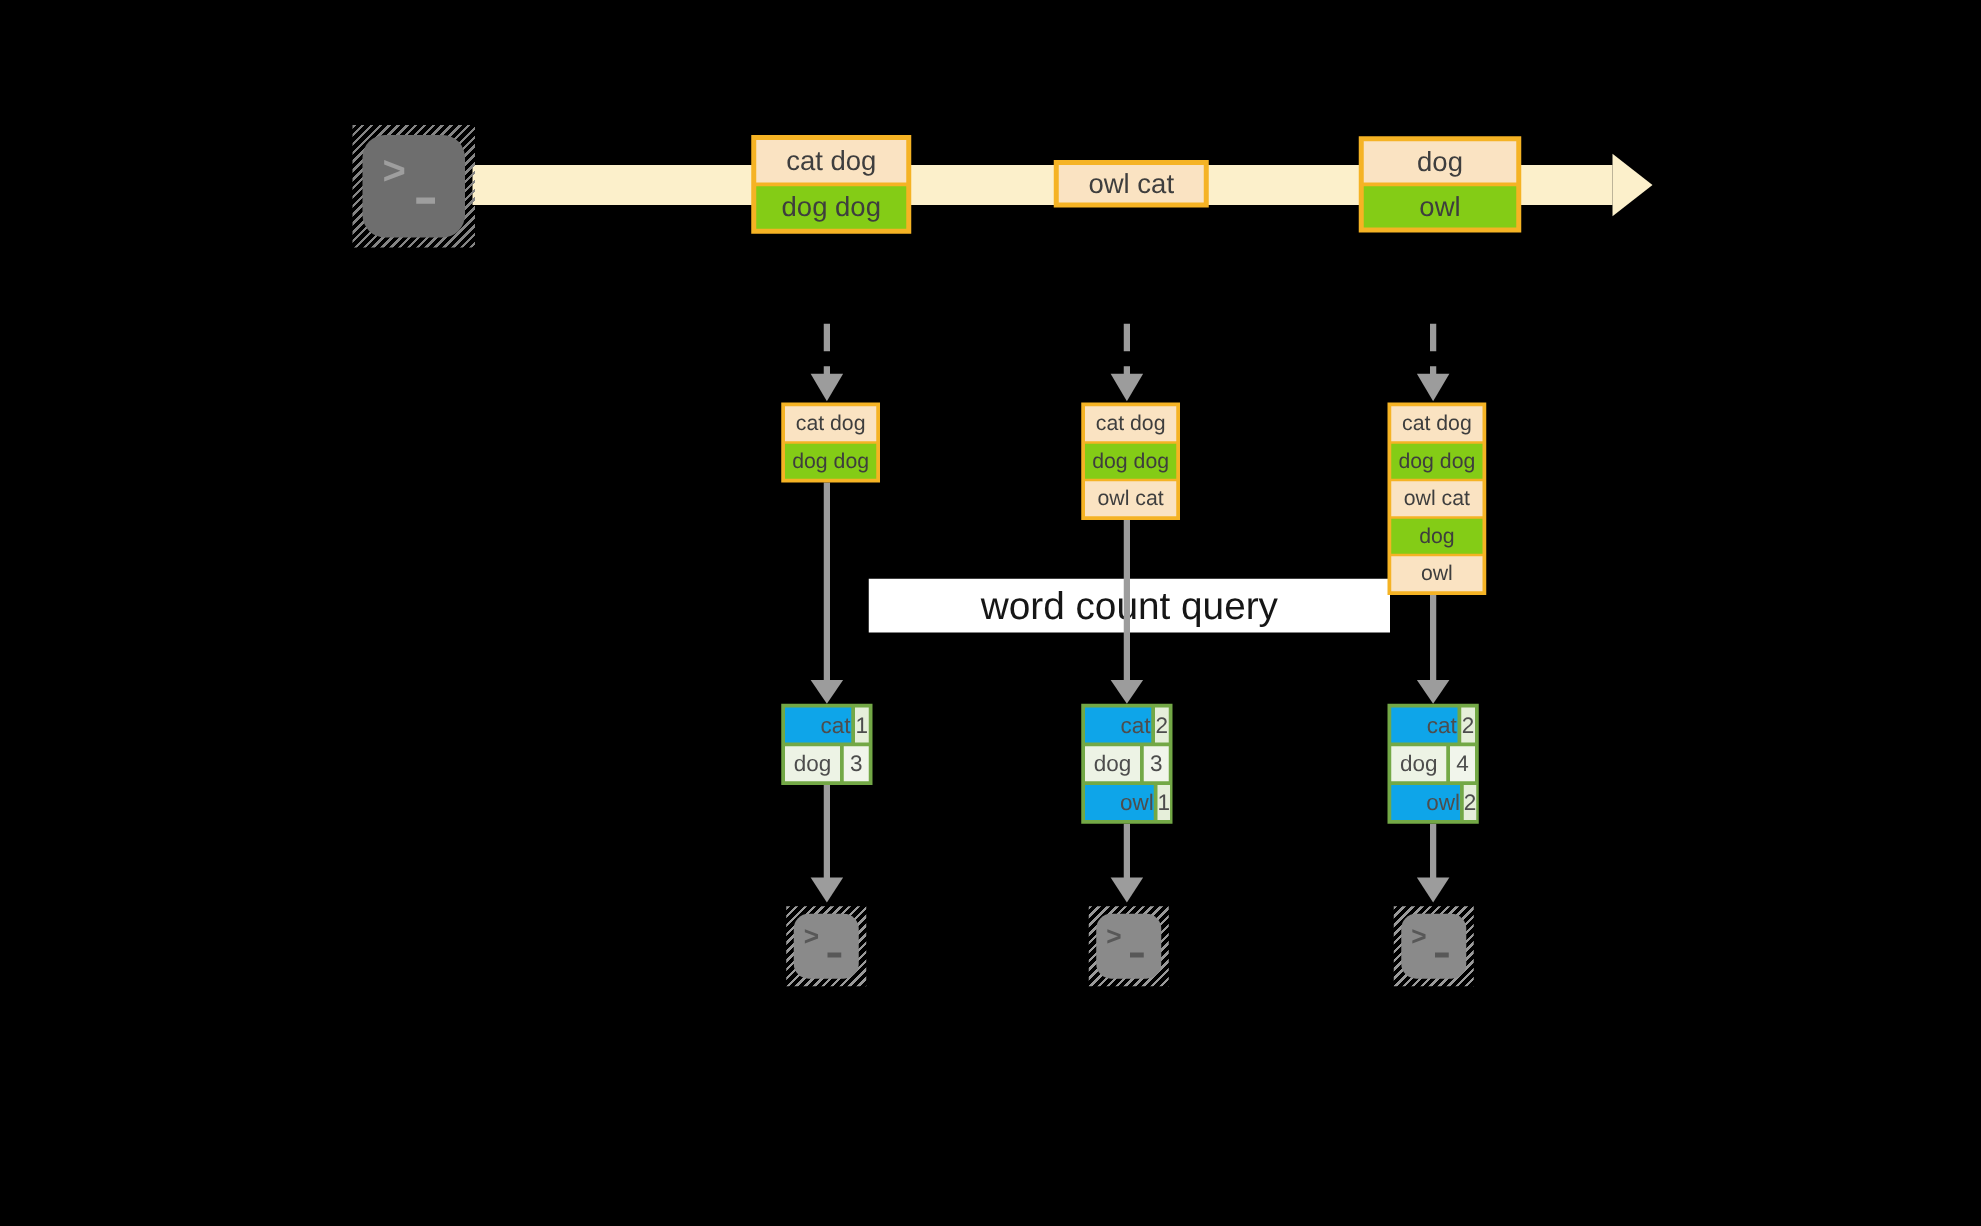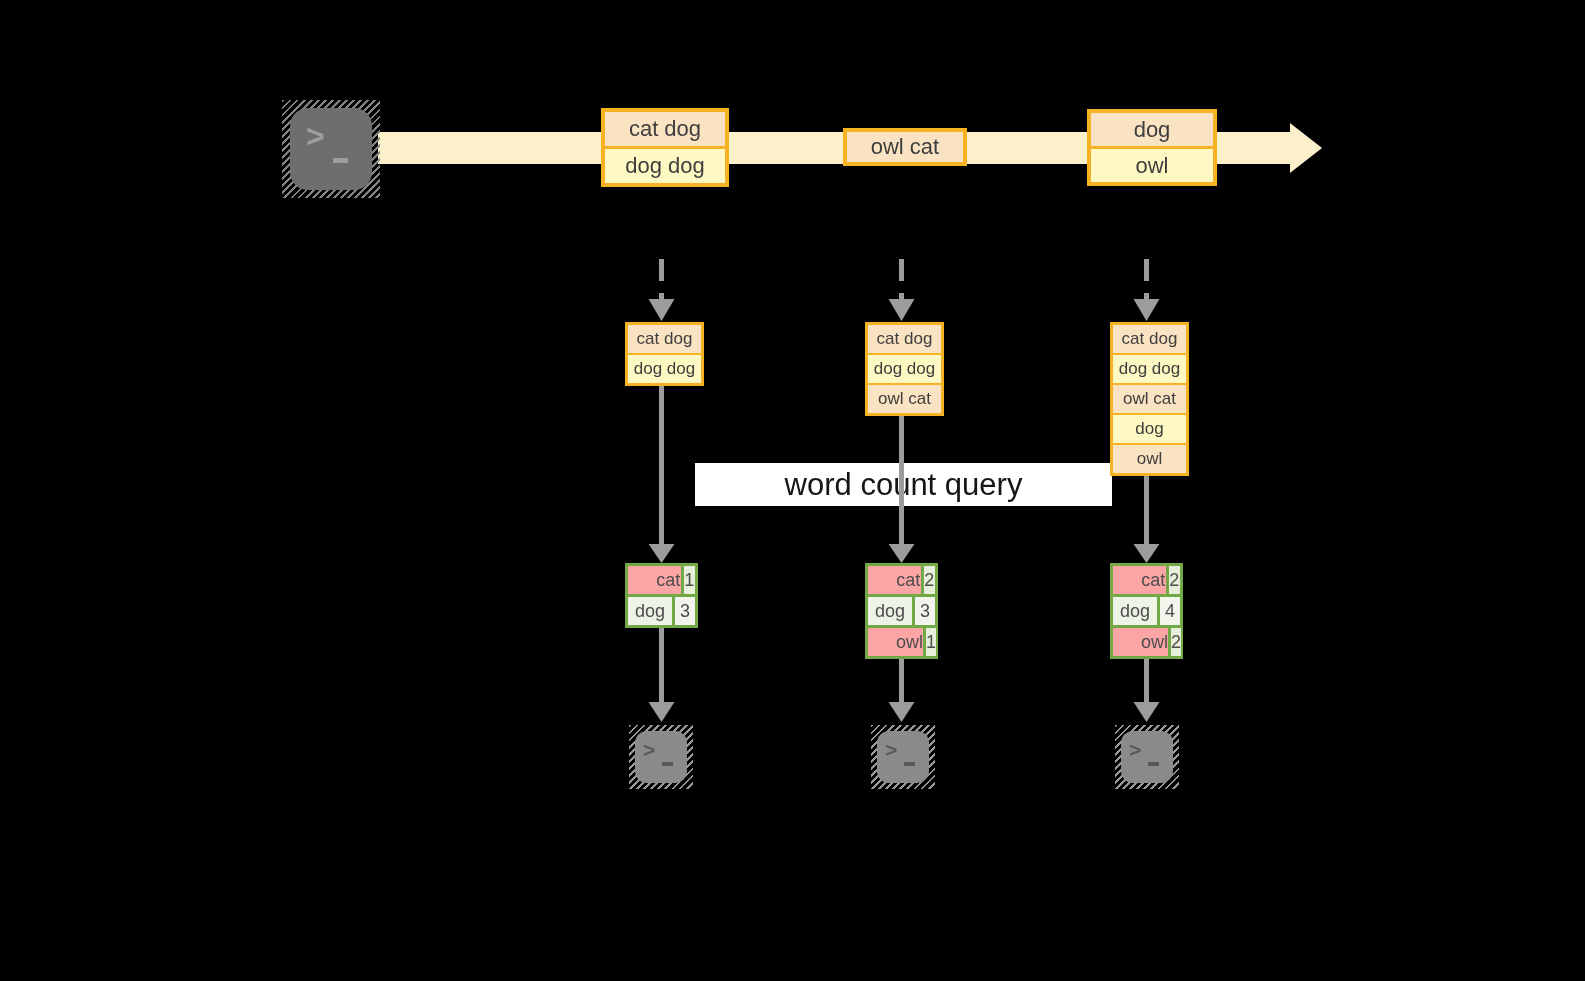--- a/index.html
+++ b/index.html
@@ -9,41 +9,41 @@
     font-family:"Liberation Sans",sans-serif;
   }
   
   .band{position:absolute;left:378px;top:132px;width:912px;height:32px;background:#FCF0CB;z-index:0;}
   .band-head{position:absolute;left:1290px;top:123px;width:0;height:0;z-index:0;
     border-top:25px solid transparent;border-bottom:25px solid transparent;border-left:32px solid #FCF0CB;}
   
   .obox{position:absolute;background:#F5B324;display:flex;flex-direction:column;z-index:3;}
   .obox .row{display:flex;align-items:center;justify-content:center;color:#3E3E3E;}
   .peach{background:#FAE3C2;}
-  .cream{background:#fef9c3;}
+  .cream{background:#84cc16;}
   .sbox{padding:4px;gap:3px;}
   .sbox .row{font-size:22px;}
   .sbox1{left:601px;top:108px;width:120px;} .sbox1 .row{height:34px;}
   .sbox2{left:843px;top:128px;width:116px;} .sbox2 .row{height:30px;}
   .sbox3{left:1087px;top:109px;width:122px;} .sbox3 .row{height:33px;}
   .stack{padding:3px;gap:2px;width:73px;}
   .stack .row{height:28px;font-size:17px;}
   .stack1{left:625px;top:322px;}
   .stack2{left:865px;top:322px;}
   .stack3{left:1110px;top:322px;}
   
   .qlabel{position:absolute;left:695px;top:463px;width:417px;height:43px;background:#ffffff;z-index:1;
     display:flex;align-items:center;justify-content:center;font-size:31px;color:#161616;}
   
   .gtable{position:absolute;background:#73A846;padding:3px;display:flex;flex-direction:column;gap:3px;z-index:3;width:67px;}
   .gtable .grow{display:flex;gap:3px;height:28px;}
   .gtable .cell{display:flex;align-items:center;justify-content:center;font-size:18px;color:#4D4D4D;}
   .gtable .word{width:44px;}
   .gtable .num{width:20px;}
-  .grow.gdark .word{background:#fca5a5;padding-left:28px;} .grow.gdark .num{background:#E6EFDA;}
+  .grow.gdark .word{background:#0ea5e9;padding-left:28px;} .grow.gdark .num{background:#E6EFDA;}
   .grow.glight .word{background:#EDF3E5;} .grow.glight .num{background:#F1F5EB;}
   .gtable1{left:625px;top:563px;}
   .gtable2{left:865px;top:563px;}
   .gtable3{left:1110px;top:563px;}
   
   .term{position:absolute;z-index:3;}
   .term .hatch{position:absolute;inset:0;}
   .term .body{position:absolute;border-radius:16px;}
   .term .gt{position:absolute;font-weight:700;line-height:1;}
   .term .us{position:absolute;}

